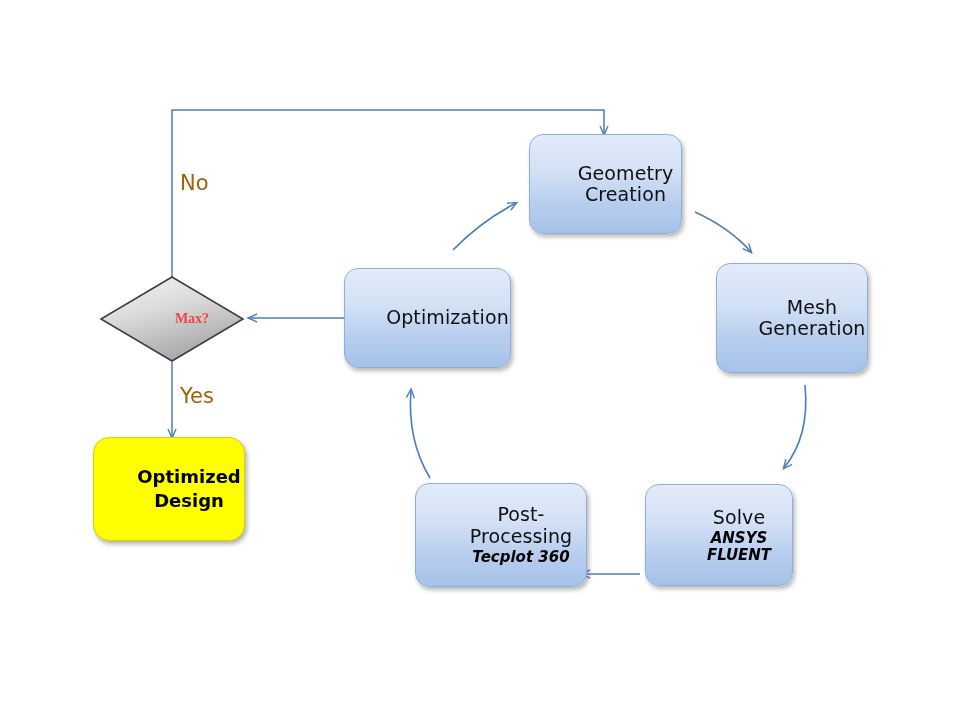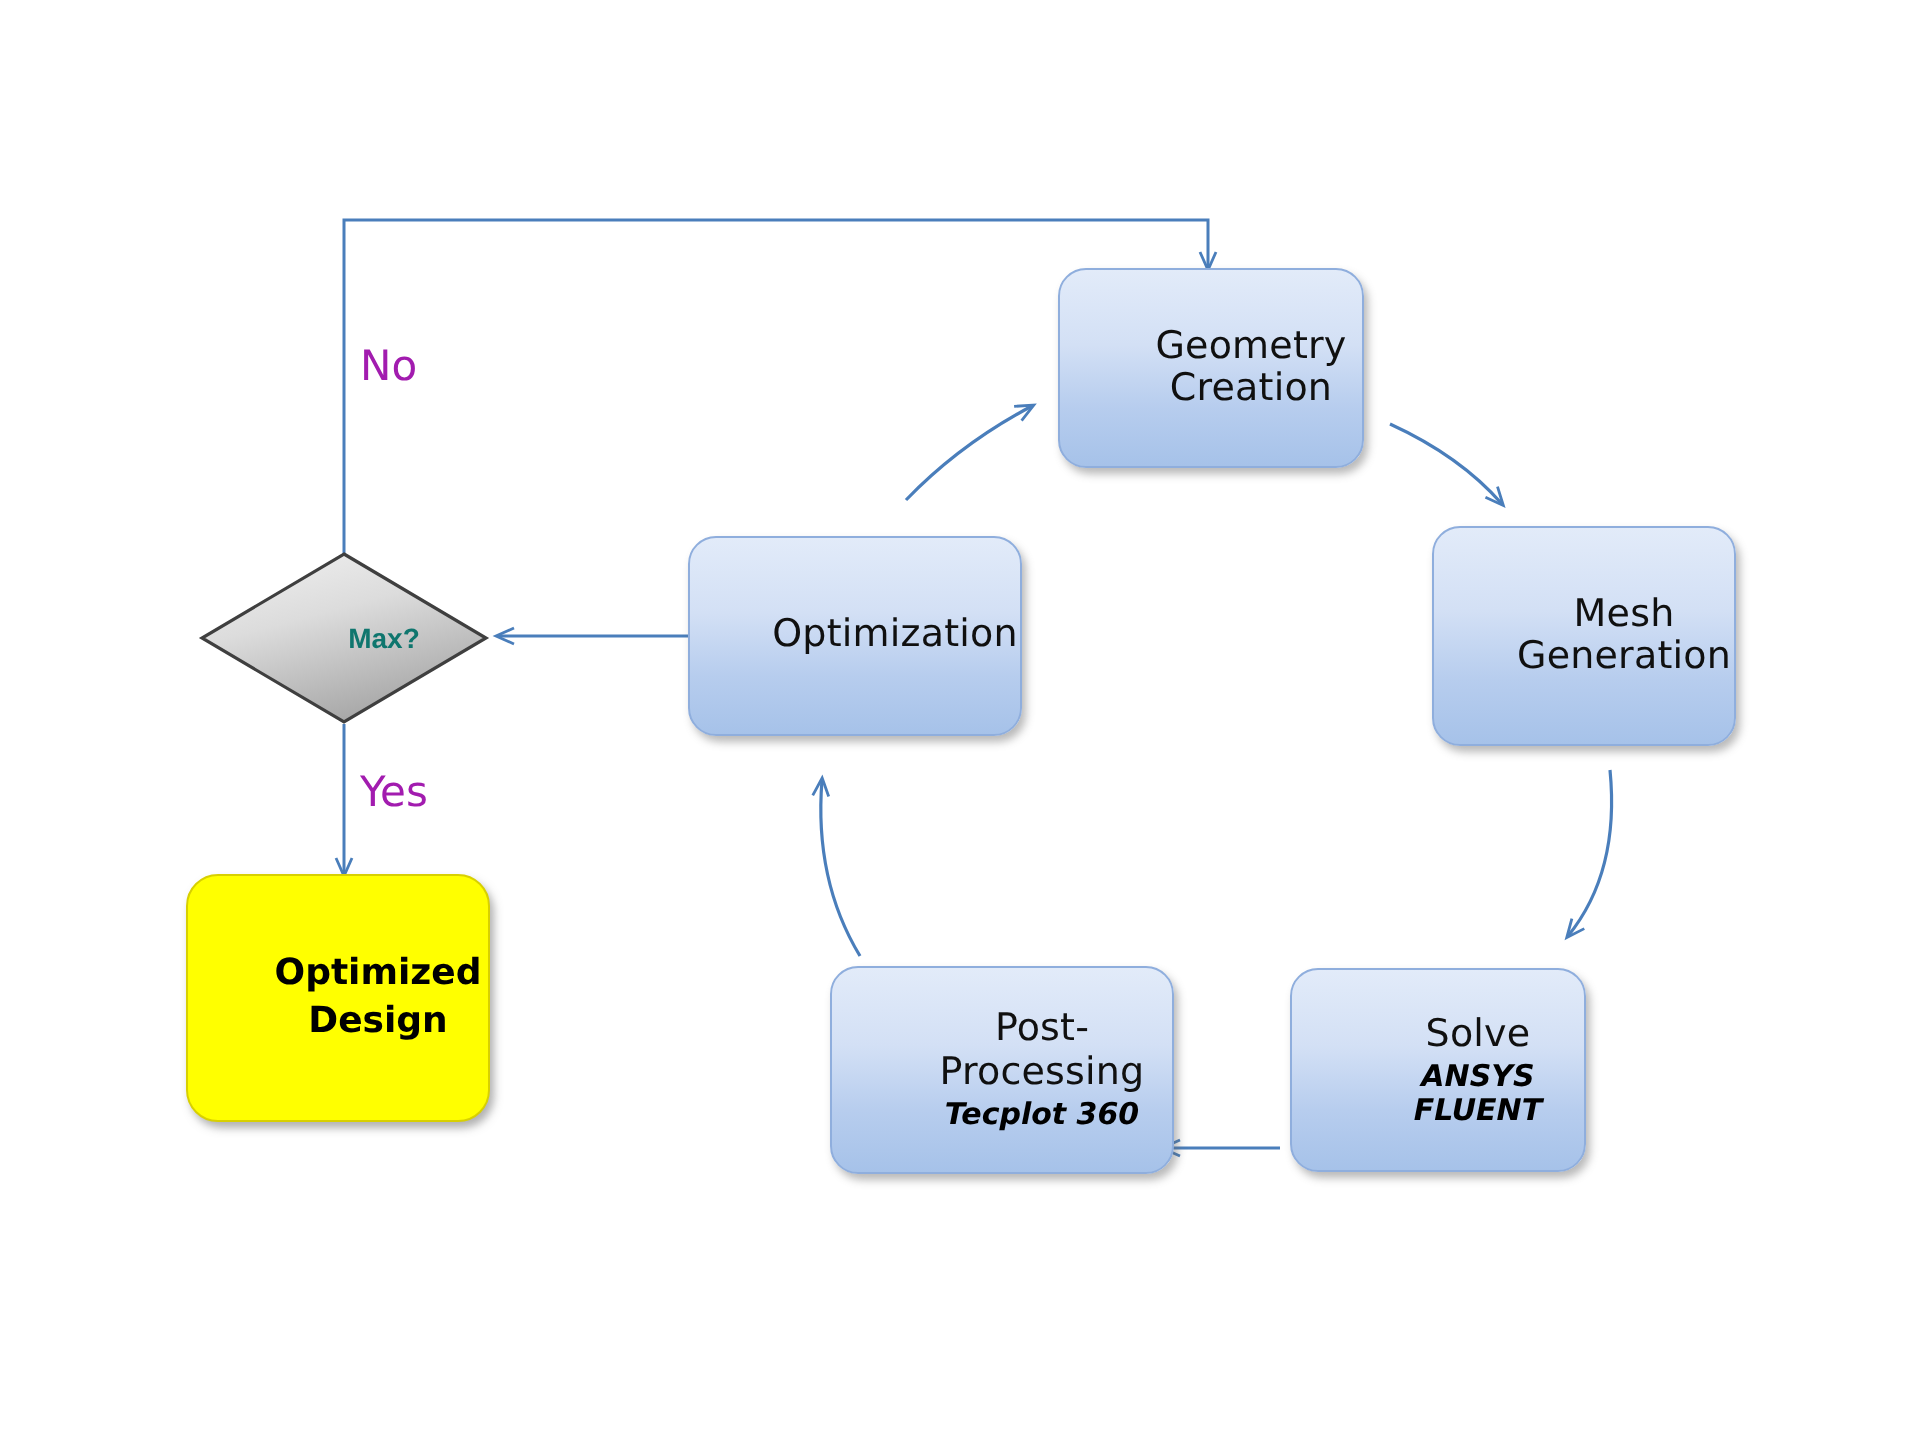--- a/index.html
+++ b/index.html
@@ -74,30 +74,30 @@
     width: 146px;
     height: 88px;
   }
   .decision svg {
     position: absolute;
     left: 0;
     top: 0;
   }
   .decision .dlabel {
     position: relative;
-    font-family: Liberation Sans, sans-serif;
+    font-family: Liberation Serif, serif;
     font-size: 14px;
     font-weight: bold;
-    color: #0f766e;
+    color: #ef4444;
   }
   .edge-label {
     position: absolute;
     font-family: "DejaVu Sans", sans-serif;
     font-size: 21px;
-    color: #a21caf;
+    color: #a16207;
   }
 </style>
 </head>
 <body>
 
 <div id="canvas">
 
   <svg id="edges" viewBox="0 0 960 720">
     <defs>
       <marker id="ah" markerWidth="12" markerHeight="12" refX="9" refY="5" orient="auto" markerUnits="userSpaceOnUse">
@@ -166,21 +166,21 @@
     </div>
   </div>
 
   <div class="node decision" style="left:99px; top:275px;">
     <svg width="146" height="88" viewBox="0 0 146 88">
       <polygon points="73,2 144,44 73,86 2,44" fill="url(#diamondGrad)" stroke="#3f3f3f" stroke-width="1.6"></polygon>
     </svg>
     <span class="dlabel">Max?</span>
   </div>
 
-  <div class="node terminal" style="left:93px; top:437px; width:152px; height:124px;">
+  <div class="node terminal" style="left:93px; top:437px; width:152px; height:104px;">
     <div class="title">
       <span>Optimized</span><br>
       <span>Design</span>
     </div>
   </div>
 
   <div class="edge-label" style="left:180px; top:171px;">No</div>
   <div class="edge-label" style="left:180px; top:384px;text-align:right;">Yes</div>
 
 </div>

